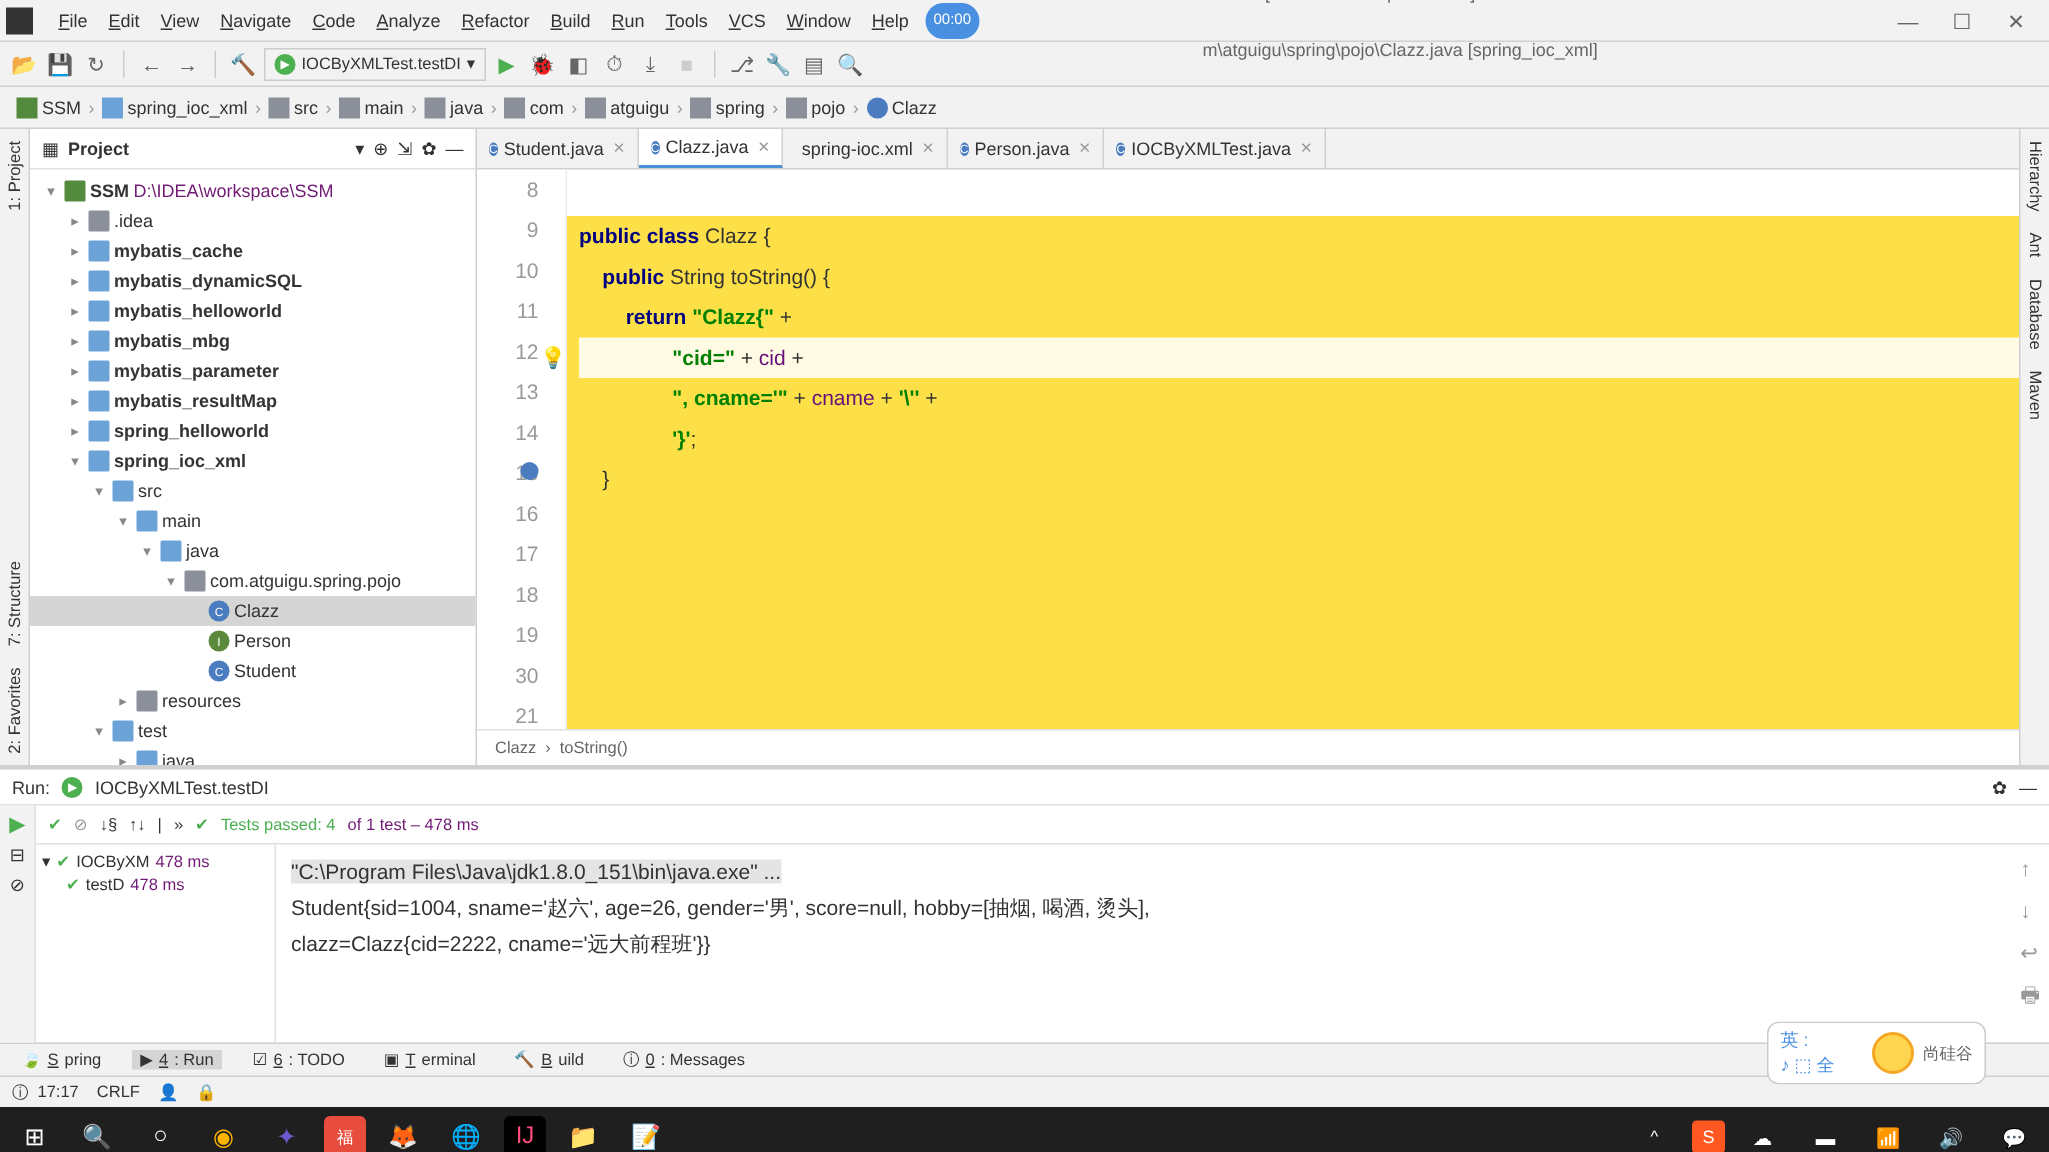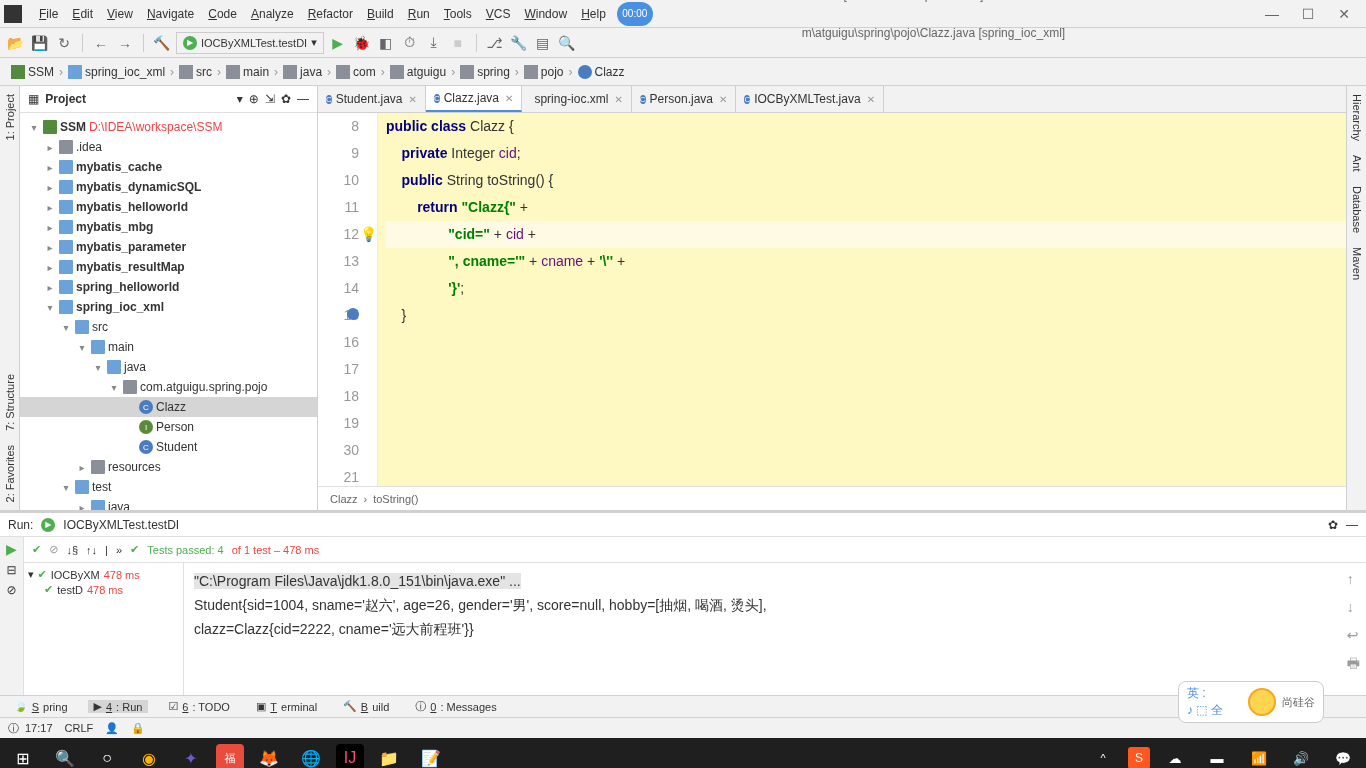--- a/index.html
+++ b/index.html
@@ -31,31 +31,31 @@
 .tree-item { display: flex; align-items: center; padding: 1px 0 1px 8px; height: 20px; gap: 3px; white-space: nowrap; }
 .tree-item.selected { background: #d5d5d5; }
 .tree-item .arrow { width: 12px; text-align: center; color: #888; font-size: 10px; }
 .tree-item .icon { width: 14px; height: 14px; display: inline-flex; align-items: center; justify-content: center; font-size: 10px; }
 .icon.folder { background: #8a8f99; border-radius: 1px; }
 .icon.folder.blue { background: #6ba2d8; }
 .icon.project { background: #548a3d; border-radius: 1px; }
 .icon.class { background: #4a7cbf; border-radius: 50%; color: #fff; font-size: 8px; }
 .icon.interface { background: #5a8a3a; border-radius: 50%; color: #fff; font-size: 8px; }
 .bold { font-weight: bold; }
-.gray { color: #ef4444; }
+.gray { color: #701a75; }
 .editor-area { flex: 1; display: flex; flex-direction: column; background: #fff; }
 .tabs { height: 27px; display: flex; align-items: stretch; background: #f2f2f2; border-bottom: 1px solid #d0d0d0; }
 .tab { display: flex; align-items: center; padding: 0 8px; gap: 4px; border-right: 1px solid #d0d0d0; font-size: 12px; }
 .tab.active { background: #fff; border-bottom: 2px solid #4a90d9; }
 .tab .close { color: #999; font-size: 10px; margin-left: 2px; }
 .editor { flex: 1; display: flex; font-family: "Consolas", monospace; font-size: 14px; line-height: 27px; overflow: hidden; }
 .gutter { width: 60px; text-align: right; padding-right: 18px; color: #999; background: #fff; border-right: 1px solid #ebebeb; }
 .gutter-line { position: relative; }
 .gutter-line .marker { position: absolute; right: 0; top: 6px; width: 12px; height: 12px; }
-.code { flex: 1; padding-left: 8px; background: #fef9c3; }
+.code { flex: 1; padding-left: 8px; background: #fde047; margin-top: 31px; }
 .code-line { white-space: pre; }
 .code-line.hl { background: #fffae3; }
 .code-line .warn { position: absolute; margin-left: -26px; }
 .kw { color: #000080; font-weight: bold; }
 .ann { color: #808000; }
 .str { color: #008000; font-weight: bold; }
 .fld { color: #660e7a; }
 .breadcrumb-editor { height: 24px; display: flex; align-items: center; padding: 0 12px; font-size: 11px; color: #666; gap: 6px; border-top: 1px solid #e0e0e0; }
 .run-panel { height: 185px; display: flex; flex-direction: column; border-top: 3px solid #d0d0d0; background: #fff; }
 .run-header { height: 24px; display: flex; align-items: center; padding: 0 8px; gap: 8px; border-bottom: 1px solid #e0e0e0; font-size: 12px; }
@@ -260,21 +260,20 @@
           <div class="gutter-line">16</div>
           <div class="gutter-line">17</div>
           <div class="gutter-line">18</div>
           <div class="gutter-line">19</div>
           <div class="gutter-line">30</div>
           <div class="gutter-line">21</div>
         </div>
       <div class="code" id="code">
           <div class="code-line"><span class="kw">public class</span> Clazz {</div>
           <div class="code-line"></div>
-          <div class="code-line">    <span class="kw">private</span> Integer <span class="fld">cid</span>;</div>
           <div class="code-line"></div>
           <div class="code-line"></div>
           <div class="code-line">    <span class="kw">public</span> String toString() {</div>
           <div class="code-line">        <span class="kw">return</span> <span class="str">"Clazz{"</span> +</div>
           <div class="code-line hl"><span class="warn">💡</span>                <span class="str">"cid="</span> + <span class="fld">cid</span> +</div>
           <div class="code-line">                <span class="str">", cname='"</span> + <span class="fld">cname</span> + <span class="str">'\''</span> +</div>
           <div class="code-line">                <span class="str">'}'</span>;</div>
           <div class="code-line">    }</div>
           <div class="code-line"></div>
         </div>

